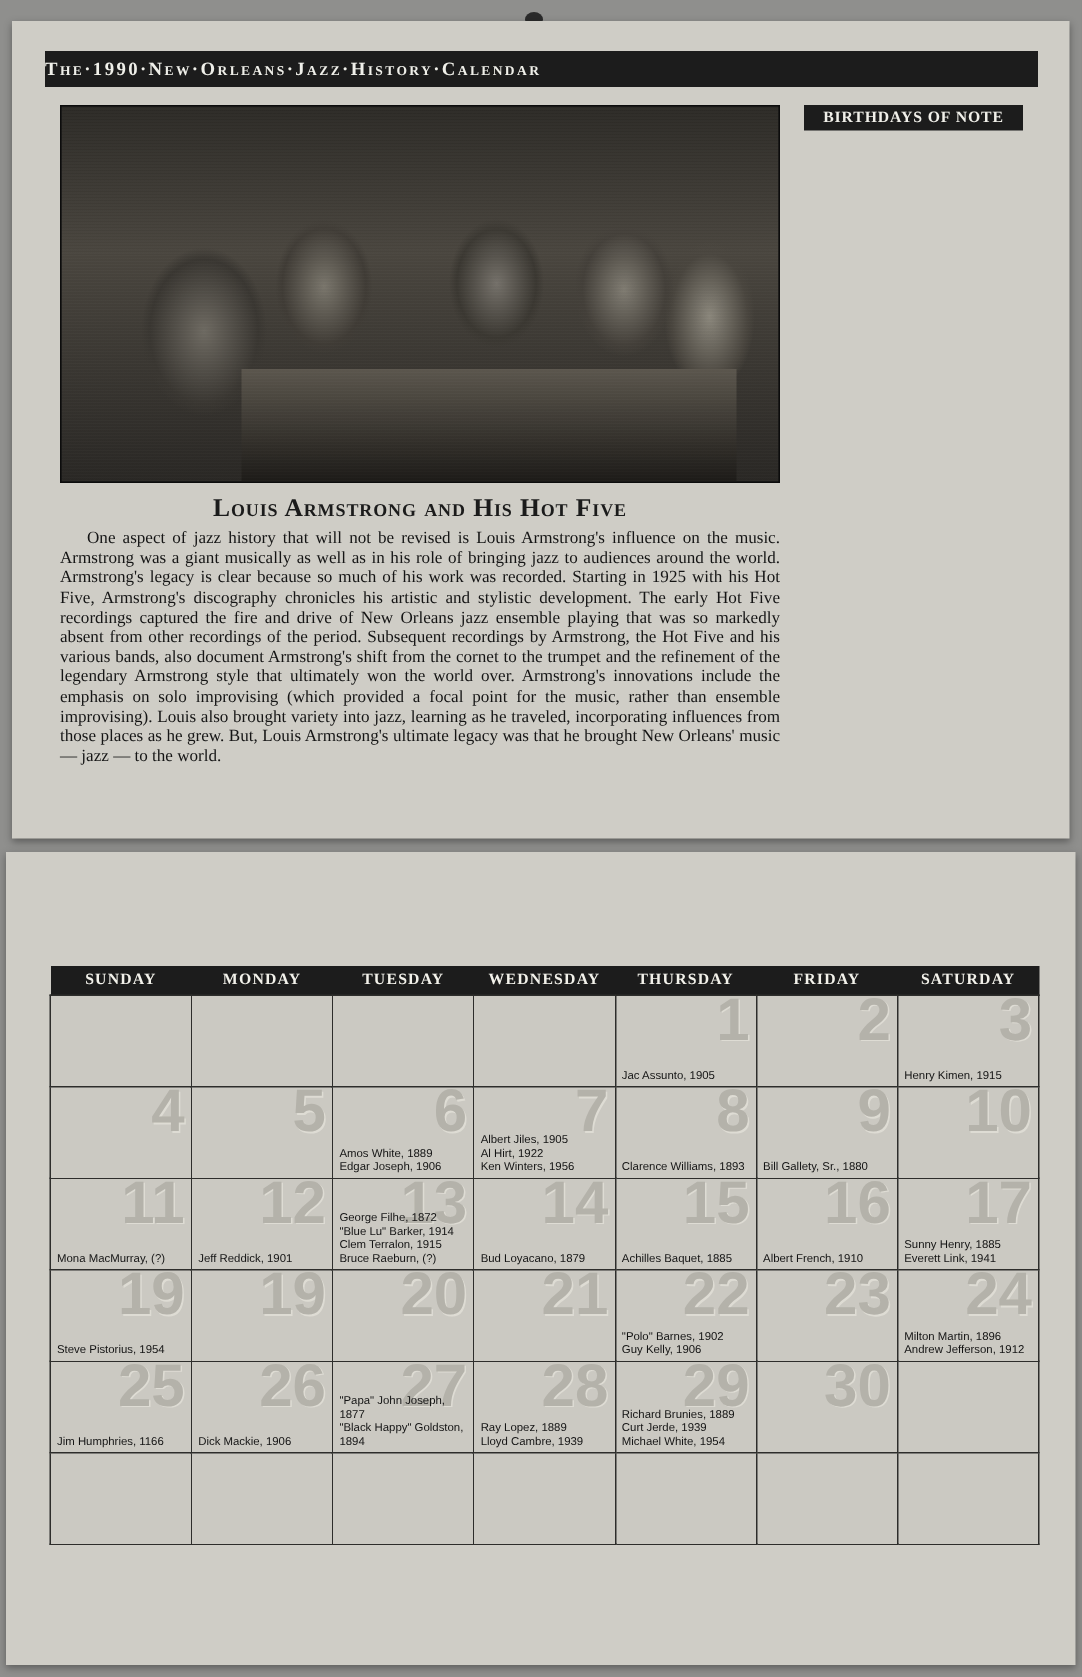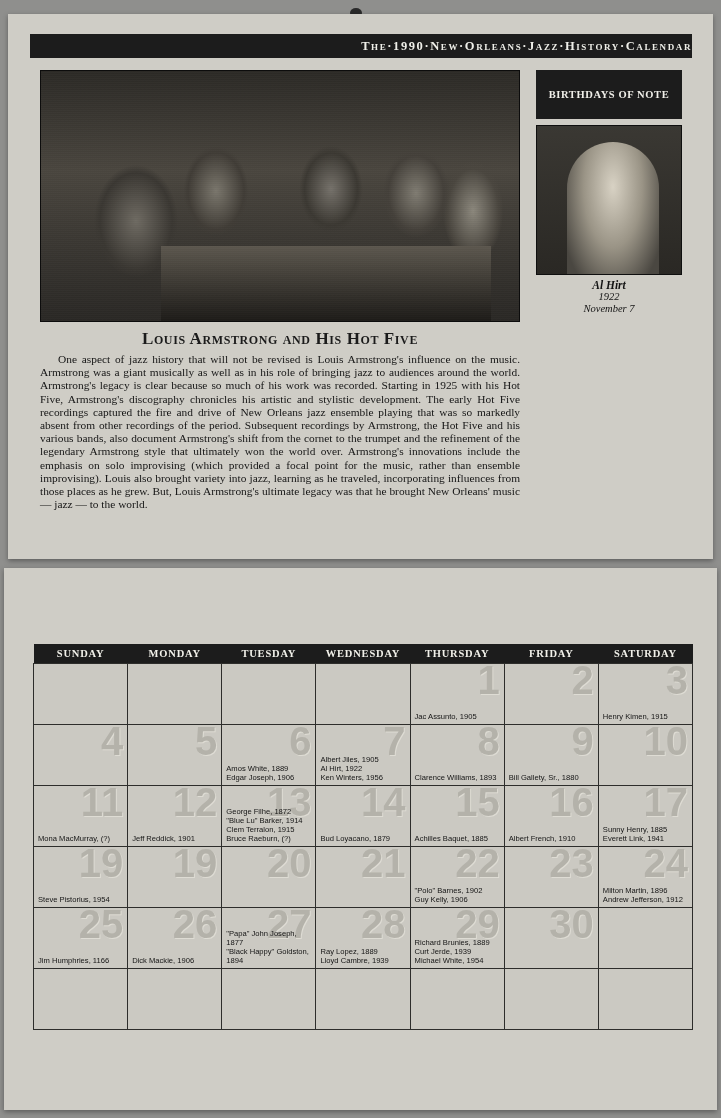--- a/index.html
+++ b/index.html
@@ -11,21 +11,21 @@
     box-shadow:0 2px 5px rgba(0,0,0,.35);}
   .sheet-bottom{position:absolute;left:4px;top:568px;width:713px;height:542px;background:#cfcdc6;
     box-shadow:0 2px 5px rgba(0,0,0,.35);}
 
   .binder-hole{position:absolute;left:350px;top:8px;width:12px;height:10px;border-radius:50%;
     background:#2a2a2a;}
   .binder-hole.bottom{top:1090px;left:354px;width:14px;height:7px;background:#555;}
 
   
   .masthead{position:absolute;left:22px;top:20px;width:662px;height:24px;background:#1c1c1c;
-    color:#efefe9;display:flex;align-items:center;justify-content:flex-end;}
+    color:#efefe9;display:flex;align-items:center;justify-content:flex-start;}
   .masthead span{font-family:"Liberation Serif",serif;font-size:12.5px;letter-spacing:1.6px;
     font-weight:bold;font-variant:small-caps;}
 
   .content-frame{position:absolute;left:22px;top:52px;width:662px;height:478px;}
 
   .article{position:absolute;left:10px;top:4px;width:480px;}
   .photo{width:478px;height:250px;background:#171717;position:relative;overflow:hidden;
     border:1px solid #0c0c0c;}
   .photo .band{position:absolute;left:0;top:0;width:100%;height:100%;
     background:
@@ -42,21 +42,21 @@
 
   .art-title{text-align:center;font-size:17px;font-variant:small-caps;font-weight:bold;
     letter-spacing:.6px;margin:7px 0 4px;color:#1b1b1b;}
   .art-body{font-size:11.4px;line-height:13.2px;text-align:justify;color:#151515;
     font-family:"Liberation Serif",serif;}
   .art-body .indent{display:inline-block;width:18px;}
 
   
   .bdays{position:absolute;left:506px;top:4px;width:146px;}
   .bd-head{background:#1c1c1c;color:#f0efe9;text-align:center;font-size:10.5px;font-weight:bold;
-    letter-spacing:.6px;padding:19px 0;font-family:"Liberation Serif",serif;}
+    letter-spacing:.6px;padding:3px 0;font-family:"Liberation Serif",serif;}
   .bd-card{margin-top:6px;text-align:center;}
   .bd-photo{width:146px;height:135px;border:1px solid #0f0f0f;box-sizing:border-box;
     background:linear-gradient(to bottom,#8d8a80 0%,#67635b 55%,#4a4741 100%);position:relative;
     overflow:hidden;}
   .bd-photo.a:after{content:"";position:absolute;left:44px;top:18px;width:60px;height:115px;
     border-radius:30px 30px 0 0;
     background:radial-gradient(ellipse at 50% 25%,#cfcabb 0%,#a29c8f 45%,#6e6a60 80%);}
   .bd-photo.b{height:150px;background:linear-gradient(to bottom,#3a3833 0%,#2a2824 100%);}
   .bd-photo.b:after{content:"";position:absolute;left:30px;top:16px;width:92px;height:140px;
     border-radius:46px 46px 8px 8px;
@@ -105,26 +105,20 @@
           <div class="grain"></div>
         </div>
         <div class="art-title">Louis Armstrong and His Hot Five</div>
         <div class="art-body"><span class="indent"></span><span>One aspect of jazz history that will not be revised is Louis Armstrong's influence on the music. Armstrong was a giant musically as well as in his role of bringing jazz to audiences around the world. Armstrong's legacy is clear because so much of his work was recorded. Starting in 1925 with his Hot Five, Armstrong's discography chronicles his artistic and stylistic development. The early Hot Five recordings captured the fire and drive of New Orleans jazz ensemble playing that was so markedly absent from other recordings of the period. Subsequent recordings by Armstrong, the Hot Five and his various bands, also document Armstrong's shift from the cornet to the trumpet and the refinement of the legendary Armstrong style that ultimately won the world over. Armstrong's innovations include the emphasis on solo improvising (which provided a focal point for the music, rather than ensemble improvising). Louis also brought variety into jazz, learning as he traveled, incorporating influences from those places as he grew. But, Louis Armstrong's ultimate legacy was that he brought New Orleans' music — jazz — to the world.</span></div>
       </div>
 
       <div class="bdays">
         <div class="bd-head">BIRTHDAYS OF NOTE</div>
 
 
-        <div class="bd-card">
-          <div class="bd-photo b"></div>
-          <div class="bd-name">Al Hirt</div>
-          <div class="bd-years">1922</div>
-          <div class="bd-date">November 7</div>
-        </div>
       </div>
 
     </div>
   </div>
 
   <div class="sheet-bottom"></div>
 
 
   <div class="cal">
     <table>

